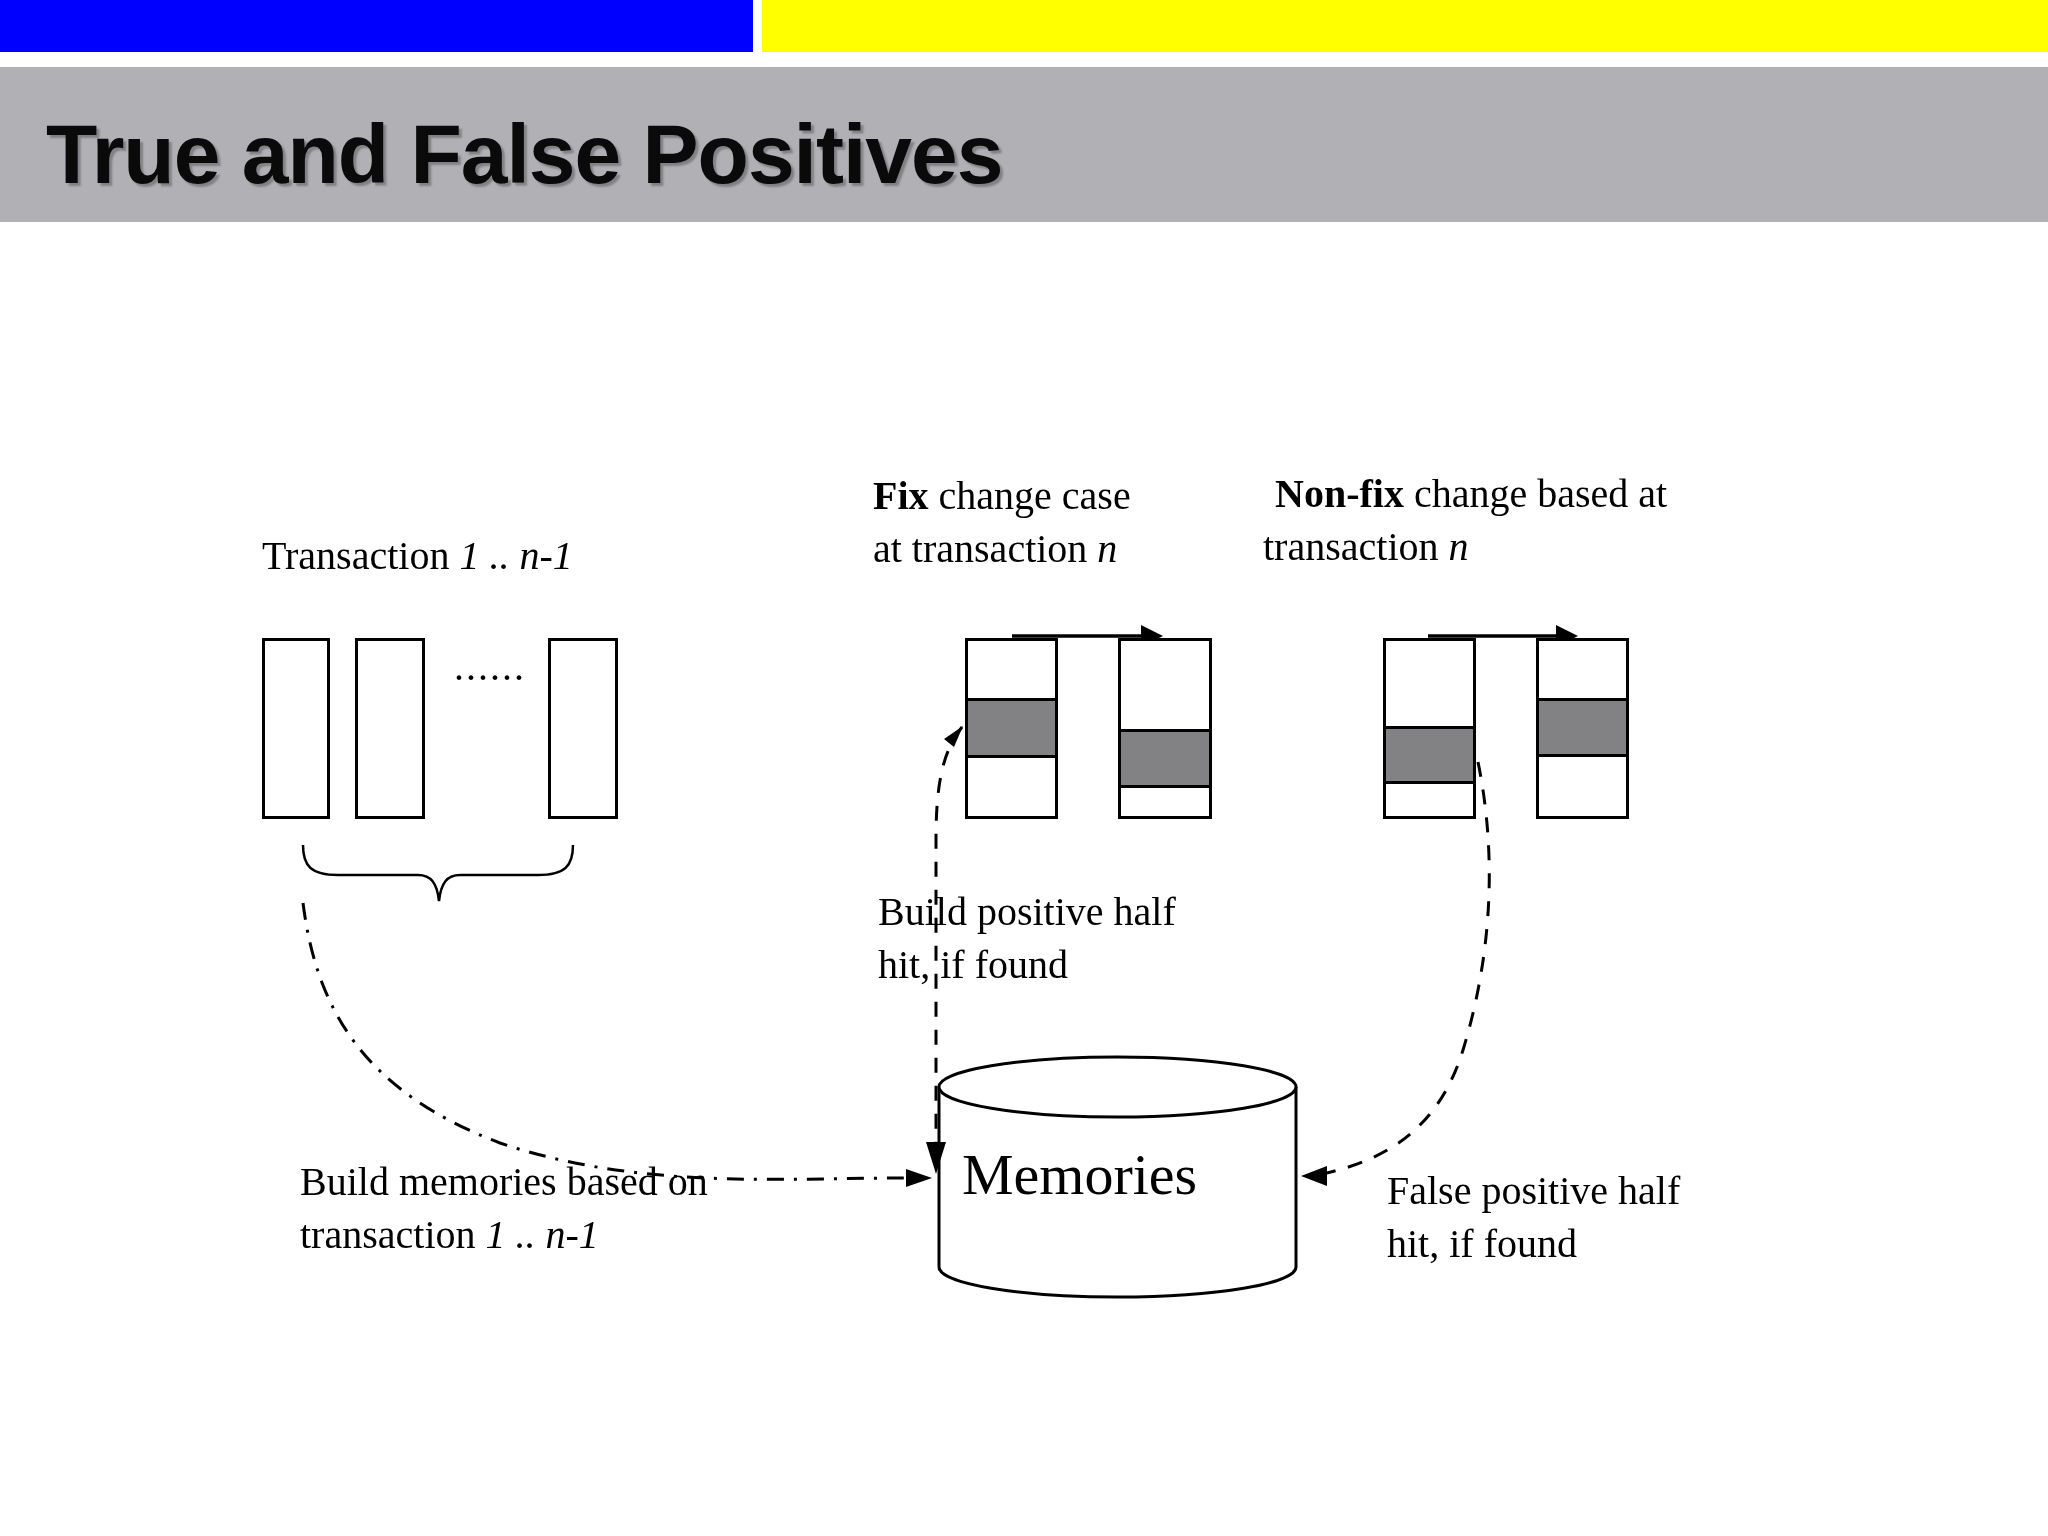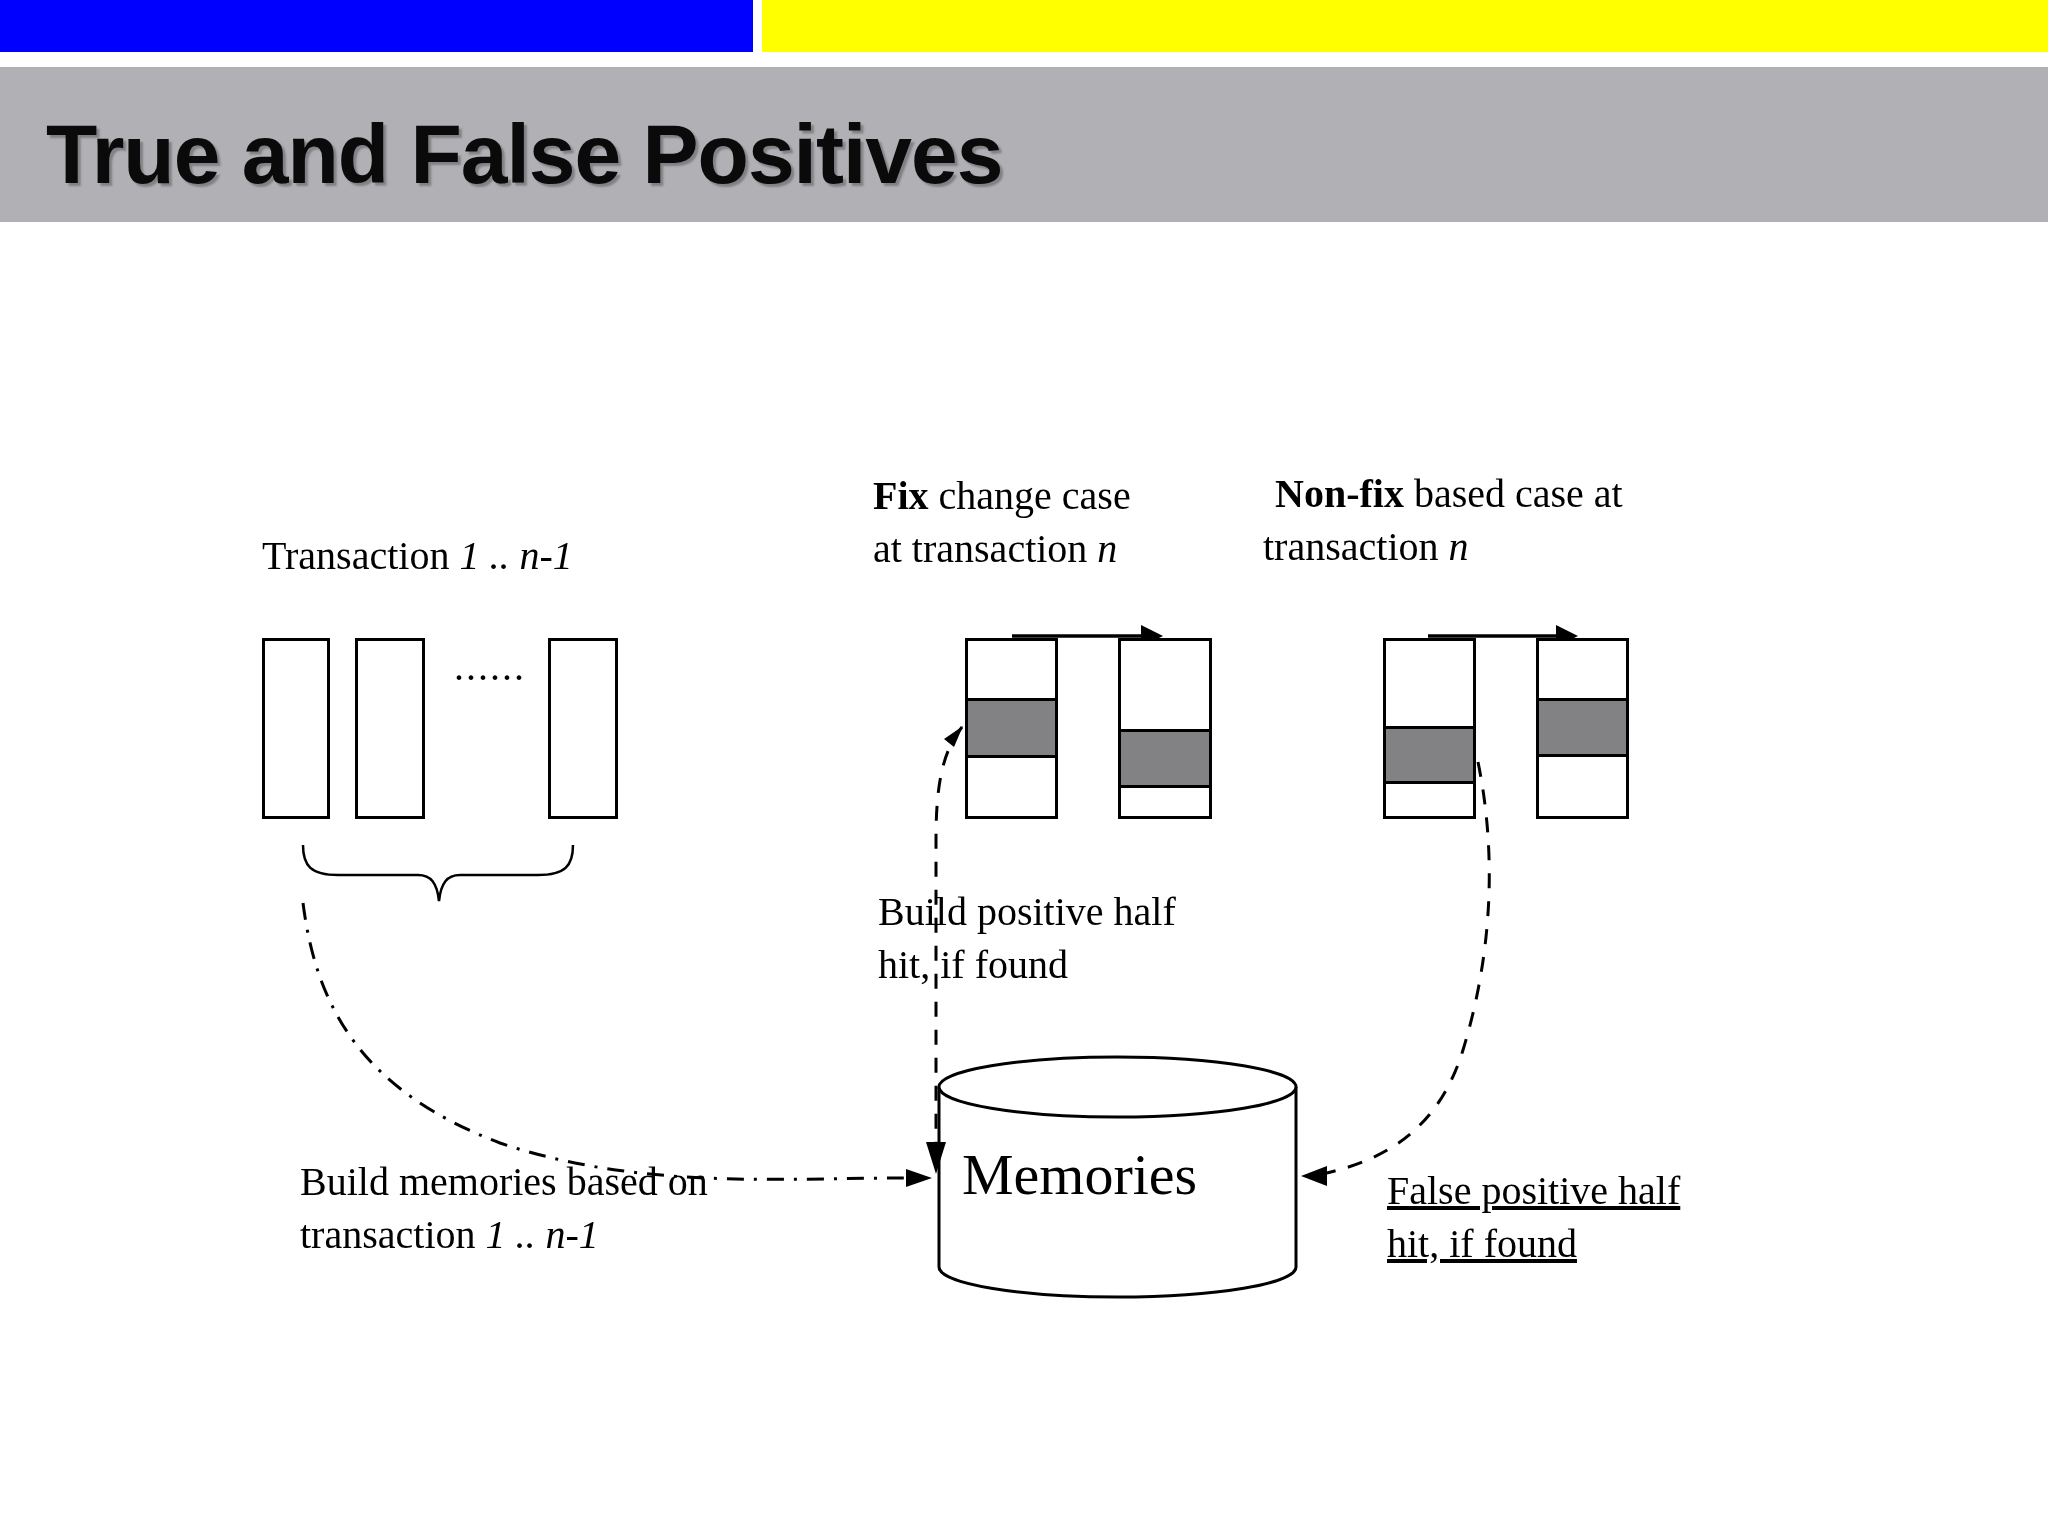--- a/index.html
+++ b/index.html
@@ -87,41 +87,41 @@
   </div>
 
   <div class="rect" style="left:965px;top:638px;width:93px;height:181px;">
     <div class="band" style="top:57px;height:60px;"></div>
   </div>
   <div class="rect" style="left:1118px;top:638px;width:94px;height:181px;">
     <div class="band" style="top:88px;height:59px;"></div>
   </div>
 
   <div class="txt" style="left:1263px;top:467px;">
-    <span style="padding-left:12px;"><span class="b">Non-fix</span><span> based case at</span></span><br>
+    <span style="padding-left:12px;"><span class="b">Non-fix</span><span> change based at</span></span><br>
     <span>transaction </span><span class="i">n</span>
   </div>
 
   <div class="rect" style="left:1383px;top:638px;width:93px;height:181px;">
     <div class="band" style="top:85px;height:58px;"></div>
   </div>
   <div class="rect" style="left:1536px;top:638px;width:93px;height:181px;">
     <div class="band" style="top:57px;height:59px;"></div>
   </div>
 
   <div class="txt" style="left:878px;top:885px;">
     <span>Build positive half</span><br>
     <span>hit, if found</span>
   </div>
 
   <div class="txt" style="left:300px;top:1155px;">
     <span>Build memories based on</span><br>
     <span>transaction </span><span class="i">1 .. n-1</span>
   </div>
 
-  <div class="txt" style="left:1387px;top:1164px;text-decoration:underline;">
+  <div class="txt" style="left:1387px;top:1164px;">
     <span>False positive half</span><br>
     <span>hit, if found</span>
   </div>
 
   <div class="txt" style="left:962px;top:1148px;font-size:58px;">Memories</div>
 
 </div>
 
 </body></html>

